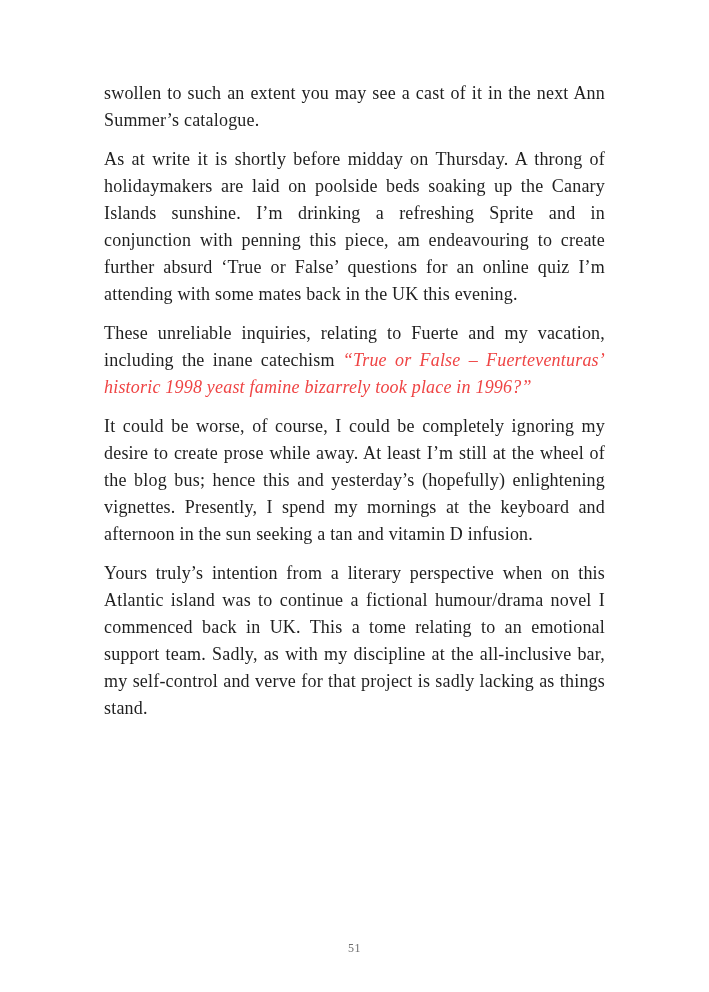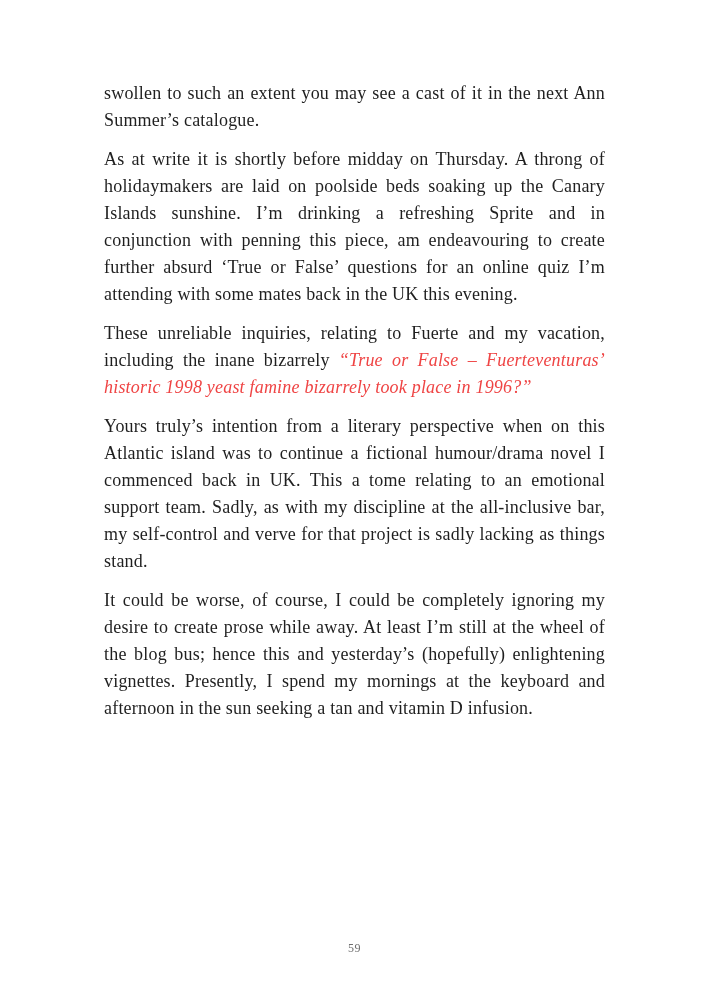--- a/index.html
+++ b/index.html
@@ -46,18 +46,18 @@
     letter-spacing: 0.5px;
   }
 </style>
 </head>
 <body>
 
 <div class="page">
   <div class="text-block">
     <p>swollen to such an extent you may see a cast of it in the next Ann Summer’s catalogue.</p>
     <p>As at write it is shortly before midday on Thursday. A throng of holidaymakers are laid on poolside beds soaking up the Canary Islands sunshine. I’m drinking a refreshing Sprite and in conjunction with penning this piece, am endeavouring to create further absurd ‘True or False’ questions for an online quiz I’m attending with some mates back in the UK this evening.</p>
-    <p><span>These unreliable inquiries, relating to Fuerte and my vacation, including the inane bizarrely </span><span class="quote-italic">“True or False – Fuerteventuras’ historic 1998 yeast famine bizarrely took place in 1996?”</span></p>
+    <p><span>These unreliable inquiries, relating to Fuerte and my vacation, including the inane catechism </span><span class="quote-italic">“True or False – Fuerteventuras’ historic 1998 yeast famine bizarrely took place in 1996?”</span></p>
+    <p>It could be worse, of course, I could be completely ignoring my desire to create prose while away. At least I’m still at the wheel of the blog bus; hence this and yesterday’s (hopefully) enlightening vignettes. Presently, I spend my mornings at the keyboard and afternoon in the sun seeking a tan and vitamin D infusion.</p>
     <p>Yours truly’s intention from a literary perspective when on this Atlantic island was to continue a fictional humour/drama novel I commenced back in UK. This a tome relating to an emotional support team. Sadly, as with my discipline at the all-inclusive bar, my self-control and verve for that project is sadly lacking as things stand.</p>
-    <p>It could be worse, of course, I could be completely ignoring my desire to create prose while away. At least I’m still at the wheel of the blog bus; hence this and yesterday’s (hopefully) enlightening vignettes. Presently, I spend my mornings at the keyboard and afternoon in the sun seeking a tan and vitamin D infusion.</p>
   </div>
-  <div class="page-footer">59</div>
+  <div class="page-footer">51</div>
 </div>
 
 </body></html>

